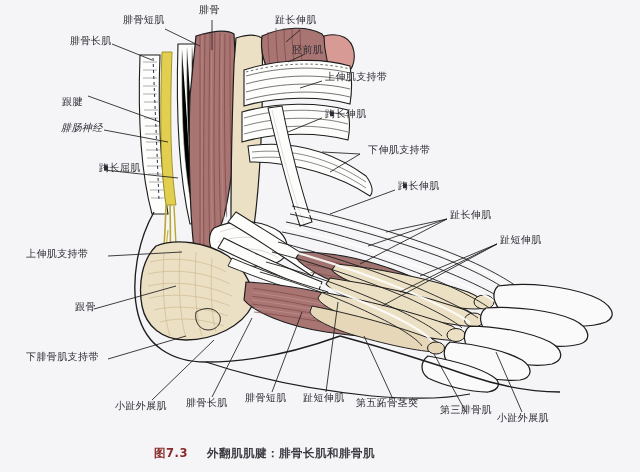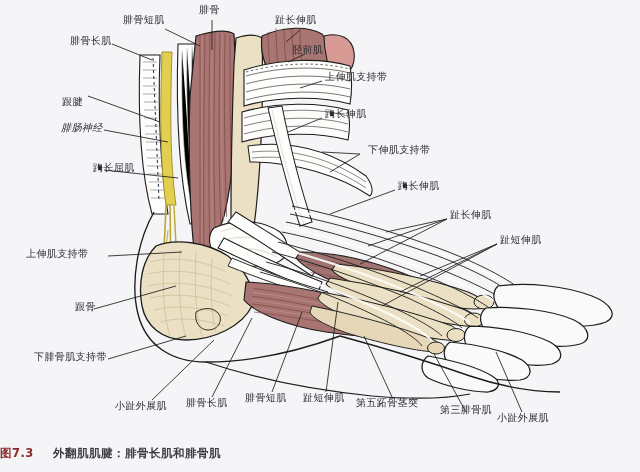--- a/index.html
+++ b/index.html
@@ -19,21 +19,21 @@
     font-size:10px;
     color:#2b2b33;
     white-space:nowrap;
     letter-spacing:0.4px;
     line-height:1;
     font-family:"DejaVu Sans","Liberation Sans",sans-serif;
   }
   .caption{
     position:absolute;
     left:0;top:446px;width:529px;
-    text-align:left;
+    text-align:center;
     font-size:11.5px;
     color:#2b2b33;
     letter-spacing:0.5px;
     font-weight:bold;
   }
   .caption .fignum{color:#8a2b2b;}
   .caption .captxt{color:#3a3a40;font-weight:bold;}
 </style>
 </head>
 <body>
@@ -329,24 +329,24 @@
       <path d="M326,392 L338,302"></path>
       <path d="M392,397 L364,336"></path>
       <path d="M466,412 L434,354"></path>
       <path d="M522,412 L496,352"></path>
     </g>
   </svg>
 
   <div class="lbl" style="left:70px;top:36px;">腓骨长肌</div>
   <div class="lbl" style="left:62px;top:89px;margin-top:8px;">跟腱</div>
   <div class="lbl" style="left:61px;top:123px;font-style:italic;">腓肠神经</div>
-  <div class="lbl" style="left:61px;top:163px;padding-left:32px;">踇长屈肌</div>
+  <div class="lbl" style="left:67px;top:163px;padding-left:32px;">踇长屈肌</div>
   <div class="lbl" style="left:26px;top:249px;">上伸肌支持带</div>
   <div class="lbl" style="left:75px;top:302px;">跟骨</div>
-  <div class="lbl" style="left:34px;top:352px;">下腓骨肌支持带</div>
+  <div class="lbl" style="left:26px;top:352px;">下腓骨肌支持带</div>
 
   <div class="lbl" style="left:123px;top:15px;">腓骨短肌</div>
   <div class="lbl" style="left:199px;top:5px;">腓骨</div>
   <div class="lbl" style="left:275px;top:15px;">趾长伸肌</div>
 
   <div class="lbl" style="left:292px;top:45px;">胫前肌</div>
   <div class="lbl" style="left:325px;top:72px;">上伸肌支持带</div>
   <div class="lbl" style="left:325px;top:109px;">踇长伸肌</div>
   <div class="lbl" style="left:368px;top:145px;">下伸肌支持带</div>
   <div class="lbl" style="left:398px;top:181px;">踇长伸肌</div>

